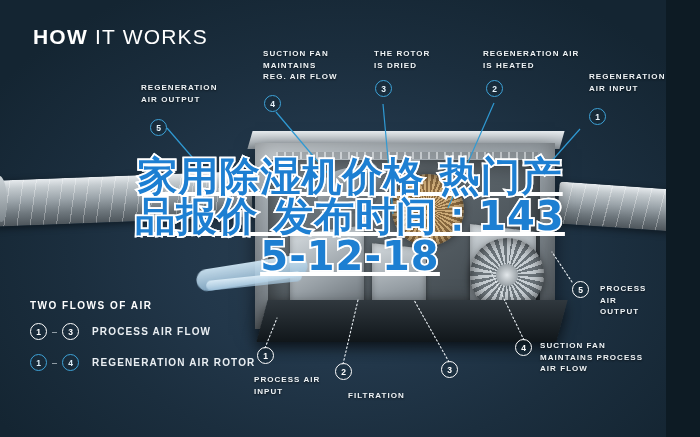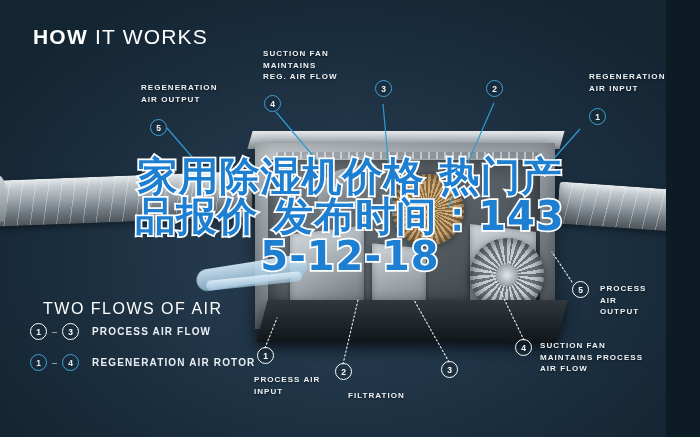--- a/index.html
+++ b/index.html
@@ -83,21 +83,21 @@
     background:repeating-linear-gradient(90deg,rgba(255,255,255,.35) 0 2px,rgba(0,0,0,.12) 2px 8px);}
   
   .title{position:absolute;left:33px;top:25px;font-size:21px;letter-spacing:1.2px;color:#fff;white-space:nowrap;}
   .title b{font-weight:700;}
   .title span{font-weight:300;}
   .lbl{
     position:absolute;color:#eef3f6;font-size:8px;line-height:11.5px;
     letter-spacing:1.05px;font-weight:600;text-transform:uppercase;white-space:pre-line;
     text-shadow:0 1px 2px rgba(0,0,0,.55);
   }
-  .legend-title{position:absolute;left:43px;top:300px;color:#fff;font-size:16px;letter-spacing:1.5px;font-weight:400;}
+  .legend-title{position:absolute;left:30px;top:300px;color:#fff;font-size:10px;letter-spacing:1.5px;font-weight:700;}
   .legend-row{position:absolute;display:flex;align-items:center;gap:5px;}
   .legend-row .txt{color:#e9eef2;font-size:10px;letter-spacing:1.15px;font-weight:600;margin-left:8px;}
   .dash{color:#cfd8de;font-size:9px;}
   
   .circ{
     position:absolute;width:17px;height:17px;border-radius:50%;
     display:flex;align-items:center;justify-content:center;
     font-size:8.5px;font-weight:700;color:#fff;box-sizing:border-box;
     background:rgba(16,36,48,.25);
   }
@@ -115,20 +115,21 @@
   .ld-w{stroke:#e8eef2;stroke-width:1.1;fill:none;stroke-dasharray:1.6 2.4;stroke-linecap:round;}
   .ld-b{stroke:#2f9ad4;stroke-width:1.2;fill:none;}
   
   .cn{
     position:absolute;left:0;top:156px;width:700px;
     font-family:"DejaVu Sans","Liberation Sans",sans-serif;
     font-weight:700;font-size:40px;line-height:40px;
     color:#1d7fd2;text-align:center;letter-spacing:1px;
     -webkit-text-stroke:3.4px #ffffff;paint-order:stroke fill;
     text-shadow:0 0 1px #fff;
+    text-decoration:underline;
   }
   .cn i{font-style:normal;display:block;}
   .cn .l3{text-align:center;}
 </style>
 </head>
 <body>
 
 <div id="stage">
 
   <div class="ill">
@@ -170,22 +171,26 @@
 
   <div class="lbl" style="left:141px;top:82px;">REGENERATION
 AIR OUTPUT</div>
   <div class="circ b" style="left:150px;top:119px;">5</div>
 
   <div class="lbl" style="left:263px;top:48px;">SUCTION FAN
 MAINTAINS
 REG. AIR FLOW</div>
   <div class="circ b" style="left:264px;top:95px;">4</div>
 
+  <div class="lbl" style="left:374px;top:48px;">THE ROTOR
+IS DRIED</div>
   <div class="circ b" style="left:375px;top:80px;">3</div>
 
+  <div class="lbl" style="left:483px;top:48px;">REGENERATION AIR
+IS HEATED</div>
   <div class="circ b" style="left:486px;top:80px;">2</div>
 
   <div class="lbl" style="left:589px;top:71px;">REGENERATION
 AIR INPUT</div>
   <div class="circ b" style="left:589px;top:108px;">1</div>
 
   <div class="circ w" style="left:572px;top:281px;">5</div>
   <div class="lbl" style="left:600px;top:283px;">PROCESS AIR
 OUTPUT</div>
 

